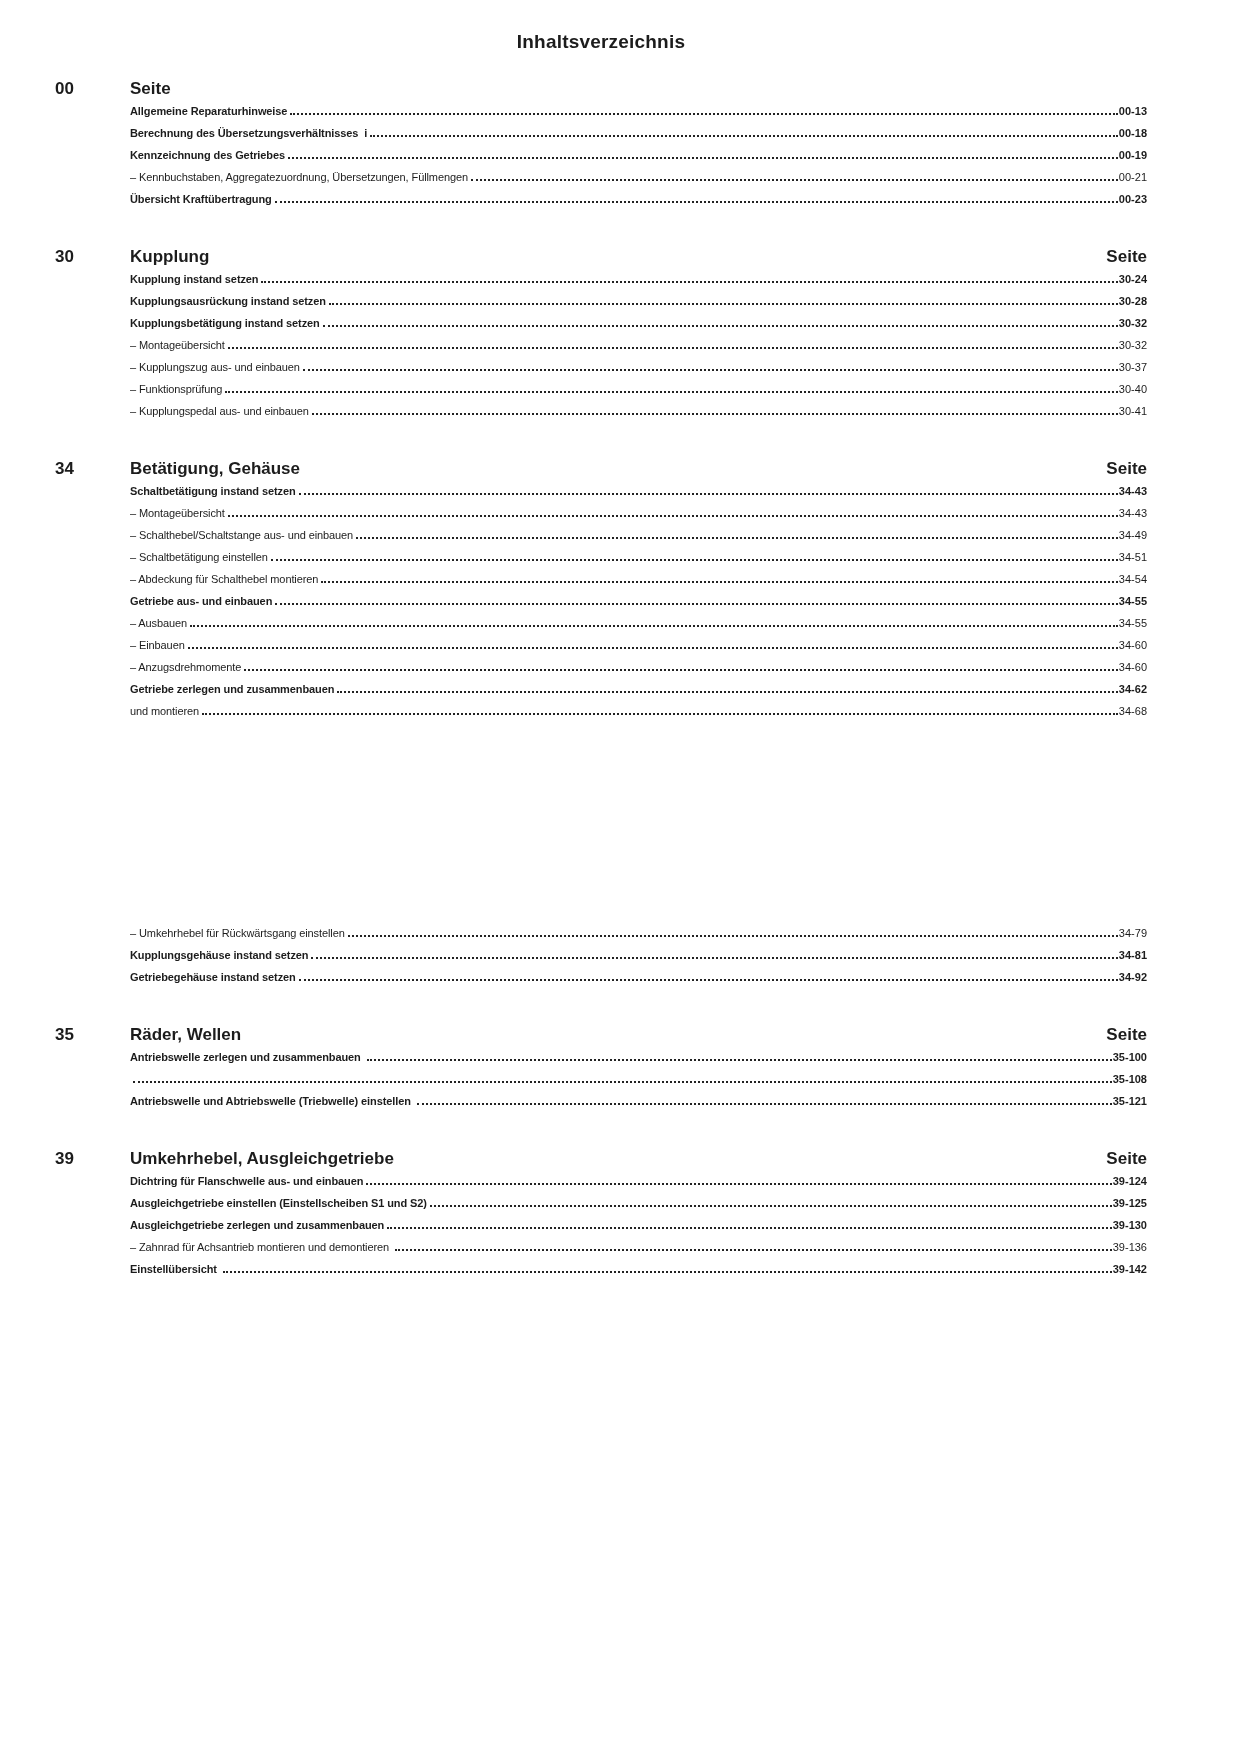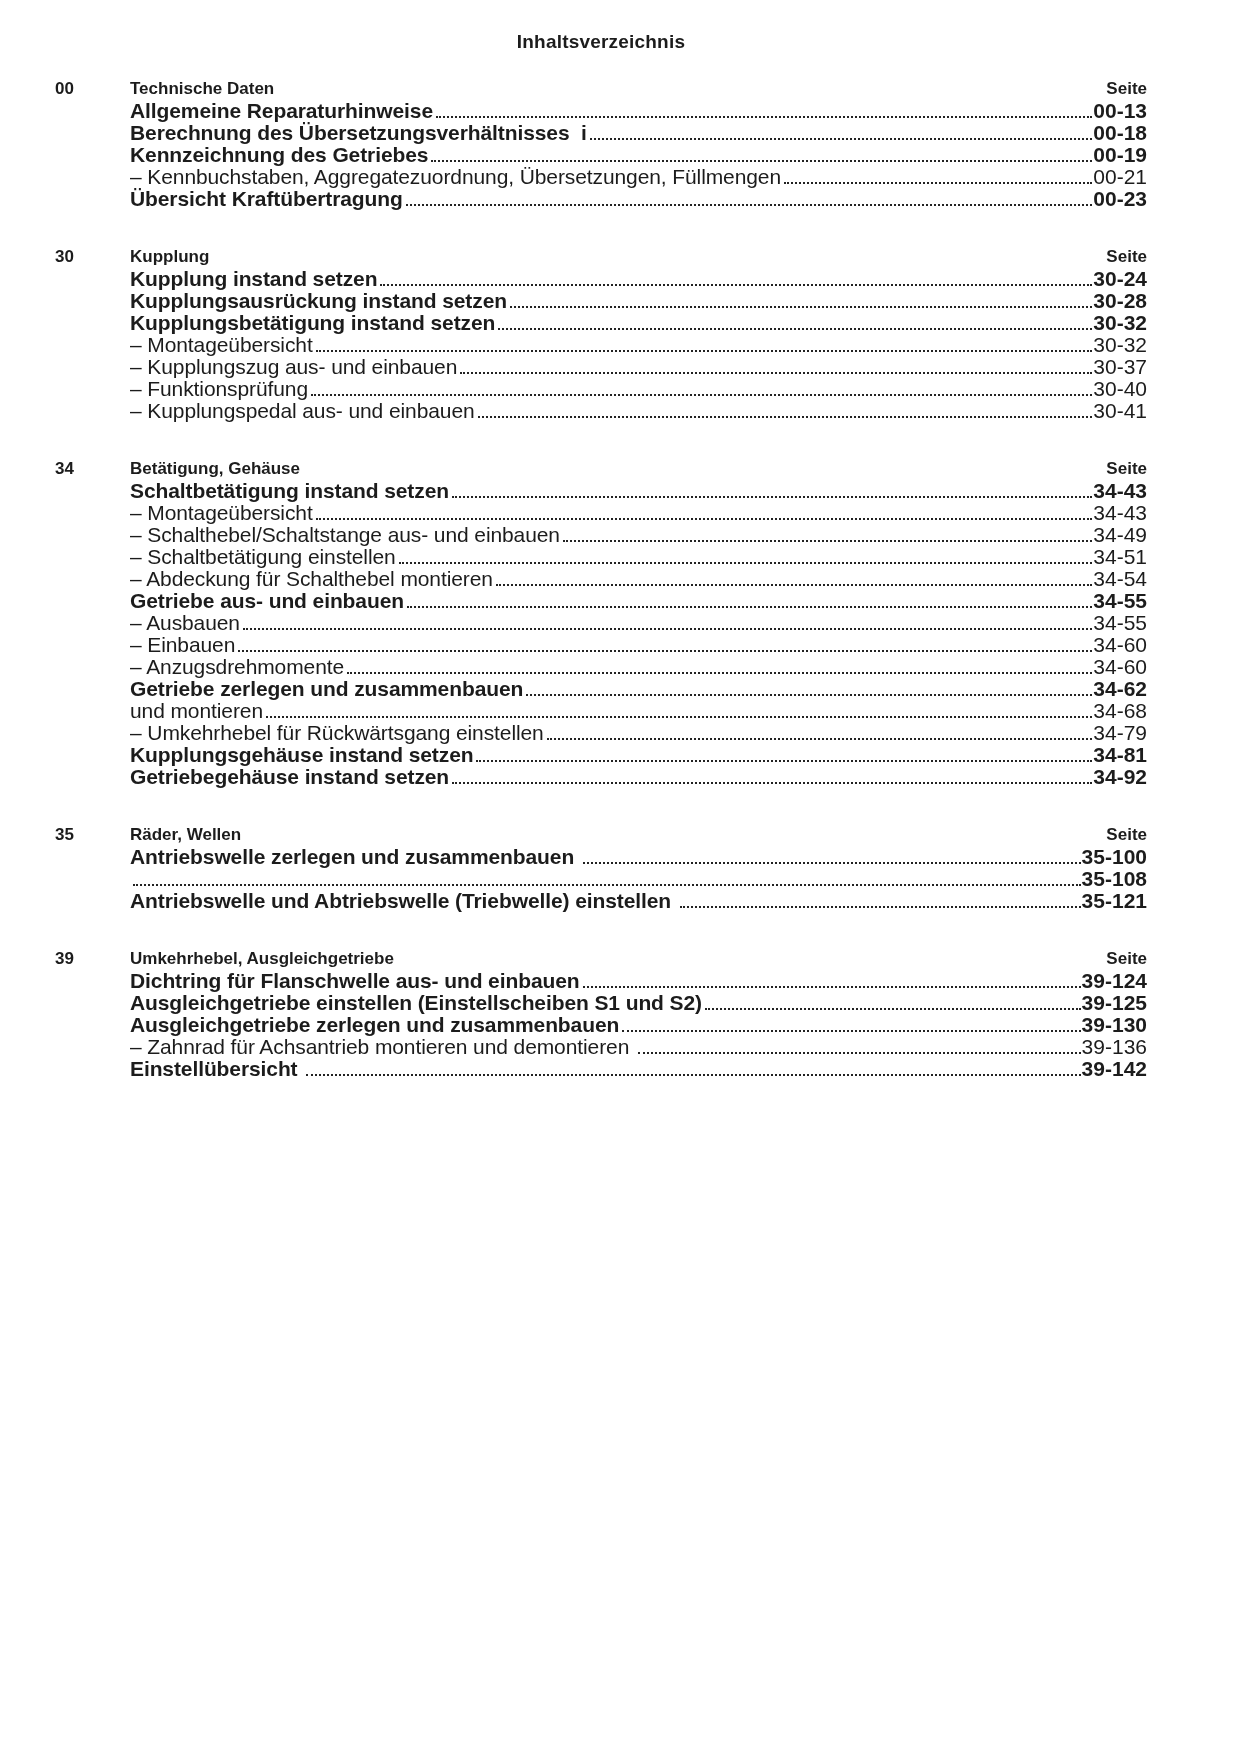--- a/index.html
+++ b/index.html
@@ -38,45 +38,44 @@
     font-size: 17px;
     line-height: 22px;
   }
   .sec-num { width: 75px; flex: 0 0 75px; }
   .sec-title { flex: 1 1 auto; }
   .sec-seite { flex: 0 0 auto; }
   .entry {
     display: flex;
     align-items: baseline;
     margin-left: 75px;
-    font-size: 21px;
+    font-size: 11px;
     line-height: 22px;
     font-weight: normal;
   }
   .entry.bold { font-weight: bold; }
-  .entry.gap-before { }
+  .entry.gap-before { margin-top: 200px; }
   .e-text { white-space: pre; letter-spacing: -0.1px; }
   .e-leader {
     flex: 1 1 auto;
     min-width: 12px;
     border-bottom: 2.4px dotted #222222;
     margin: 0 1px 3px 3px;
   }
   .e-page { flex: 0 0 auto; white-space: pre; }
 </style>
 </head>
 <body>
 
 <div class="page">
   <h1 class="doc-title">Inhaltsverzeichnis</h1>
   <div id="sections-root">
   <section class="toc-section first">
     <div class="sec-head">
       <span class="sec-num">00</span>
-      <span class="sec-title">Technische Daten</span>
       <span class="sec-seite">Seite</span>
     </div>
     <div class="sec-entries">
   <div class="entry bold">
     <span class="e-text">Allgemeine Reparaturhinweise</span>
     <span class="e-leader"></span>
     <span class="e-page">00-13</span>
   </div>
 
   <div class="entry bold">

